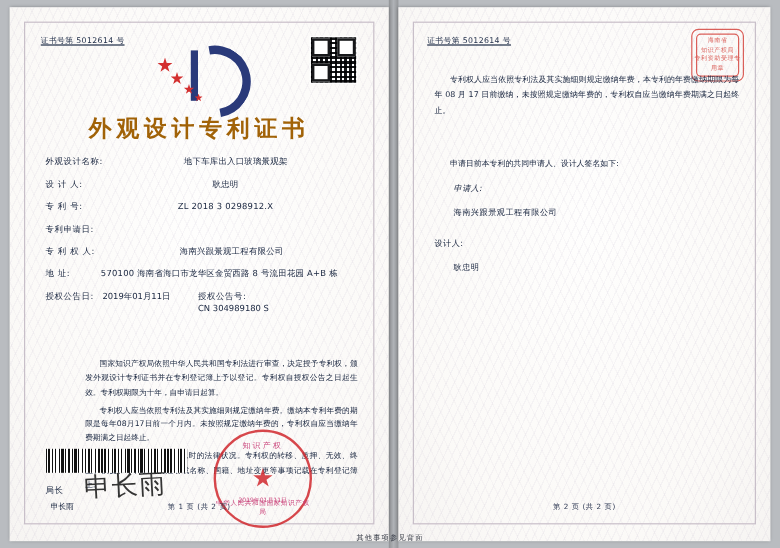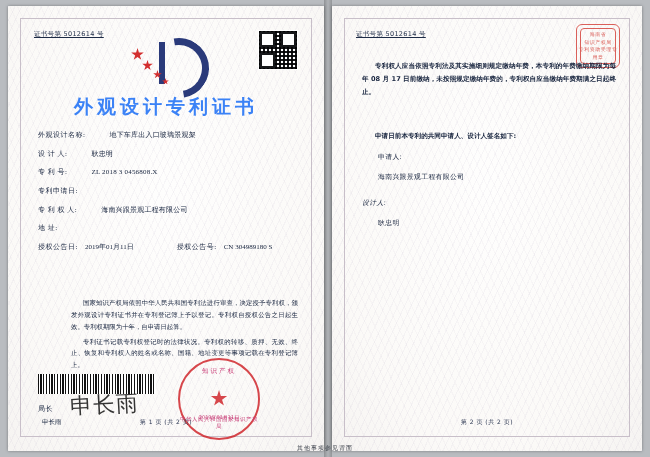--- a/index.html
+++ b/index.html
@@ -133,60 +133,60 @@
   
   .doc-title {
     position: absolute;
     top: 88px;
     left: 0; right: 0;
     text-align: center;
     font-family: "DejaVu Serif", "Liberation Serif", serif;
     font-weight: bold;
     font-size: 19px;
     letter-spacing: 4px;
-    color: #3b82f6;
+    color: #a16207;
   }
 
   
   .fields {
     position: absolute;
     top: 124px;
     left: 30px;
     right: 24px;
     font-size: 7px;
     color: #16233d;
     line-height: 1.45;
   }
   .frow {
     display: flex;
     align-items: baseline;
     margin-bottom: 8.5px;
     white-space: nowrap;
-    font-family: Liberation Serif, serif;
   }
   .flabel {
     flex: 0 0 auto;
     letter-spacing: .5px;
     color: #16233d;
   }
   .fvalue {
     flex: 1 1 auto;
-    margin-left: 24px;
+    margin-left: 7px;
     color: #16233d;
     letter-spacing: .2px;
     white-space: nowrap;
     overflow: hidden;
+    text-align: center;
   }
   .frow.two {
     display: flex;
     justify-content: flex-start;
     text-align: right;
   }
   .half { display: flex; align-items: baseline; }
-  .half.second { margin-left: 43px; }
+  .half.second { margin-left: 16px; flex-direction: column; }
   .addr2 {
     margin: -6px 0 8px 49px;
     font-size: 7px;
     color: #16233d;
   }
 
   
   .para {
     position: absolute;
     top: 292px;
@@ -309,33 +309,33 @@
   
   .rpara {
     position: absolute;
     left: 30px;
     right: 26px;
     font-size: 6.6px;
     line-height: 2.0;
     color: #16233d;
     text-align: justify;
   }
-  .rpara p { margin: 0; text-indent: 13px; font-weight: bold; }
+  .rpara p { margin: 0; text-indent: 13px; }
   .rblock-1 { top: 54px; }
   .rblock-2 { top: 124px; }
   .rline {
     position: absolute;
     left: 30px;
     font-size: 6.8px;
     color: #16233d;
     letter-spacing: .4px;
   }
-  .rname-1 { top: 146px; left: 46px; }
+  .rname-1 { top: 146px; left: 46px; font-style: italic; }
   .rname-2 { top: 166px; left: 46px; }
-  .rlabel-2 { top: 192px; font-style: italic; }
+  .rlabel-2 { top: 192px; }
   .rname-3 { top: 212px; left: 46px; }
 
   
   .page-foot {
     position: absolute;
     bottom: 24px;
     left: 0; right: 0;
     text-align: center;
     font-size: 6px;
     color: #2a3550;
@@ -387,46 +387,48 @@
       <div class="frow">
         <span class="flabel">外观设计名称:</span>
         <span class="fvalue">地下车库出入口玻璃景观架</span>
       </div>
       <div class="frow">
         <span class="flabel">设 计 人:</span>
         <span class="fvalue">耿忠明</span>
       </div>
       <div class="frow">
         <span class="flabel">专 利 号:</span>
-        <span class="fvalue">ZL 2018 3 0456808.X</span>
+        <span class="fvalue">ZL 2018 3 0298912.X</span>
       </div>
       <div class="frow">
         <span class="flabel">专利申请日:</span>
       </div>
       <div class="frow">
         <span class="flabel">专 利 权 人:</span>
         <span class="fvalue">海南兴跟景观工程有限公司</span>
       </div>
       <div class="frow">
         <span class="flabel">地           址:</span>
+        <span class="fvalue">570100 海南省海口市龙华区金贸西路 8 号流田花园 A+B 栋</span>
       </div>
       <div class="frow two">
         <span class="half">
           <span class="flabel">授权公告日:</span>
           <span style="margin-left:7px">2019年01月11日</span>
         </span>
         <span class="half second">
           <span class="flabel">授权公告号:</span>
           <span style="margin-left:7px">CN 304989180 S</span>
         </span>
       </div>
     </div>
 
     <div class="para">
       <p>国家知识产权局依照中华人民共和国专利法进行审查，决定授予专利权，颁发外观设计专利证书并在专利登记簿上予以登记。专利权自授权公告之日起生效。专利权期限为十年，自申请日起算。</p>
+      <p>专利权人应当依照专利法及其实施细则规定缴纳年费。缴纳本专利年费的期限是每年08月17日前一个月内。未按照规定缴纳年费的，专利权自应当缴纳年费期满之日起终止。</p>
       <p>专利证书记载专利权登记时的法律状况。专利权的转移、质押、无效、终止、恢复和专利权人的姓名或名称、国籍、地址变更等事项记载在专利登记簿上。</p>
     </div>
 
     <div class="barcode"></div>
 
     <div class="sig-label">局长</div>
     <div class="sig-hand">申长雨</div>
     <div class="sig-print">申长雨</div>
 
     <div class="seal left-seal">

